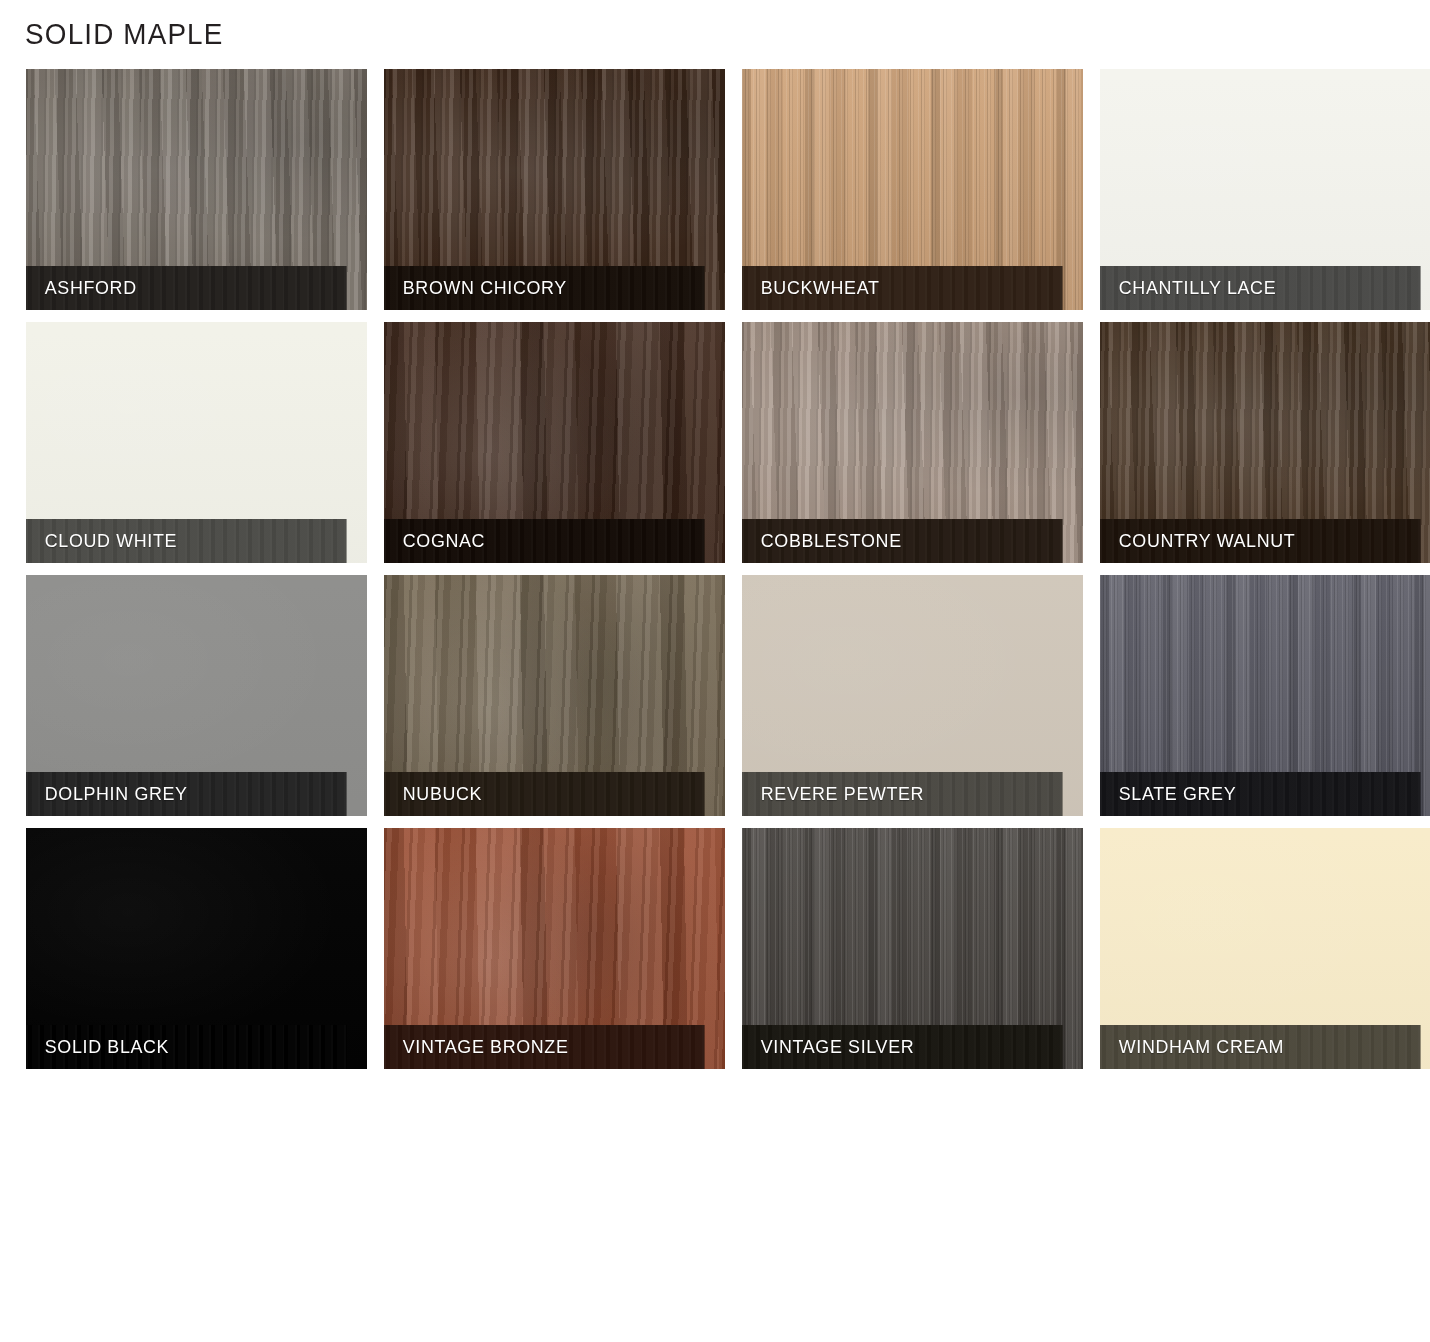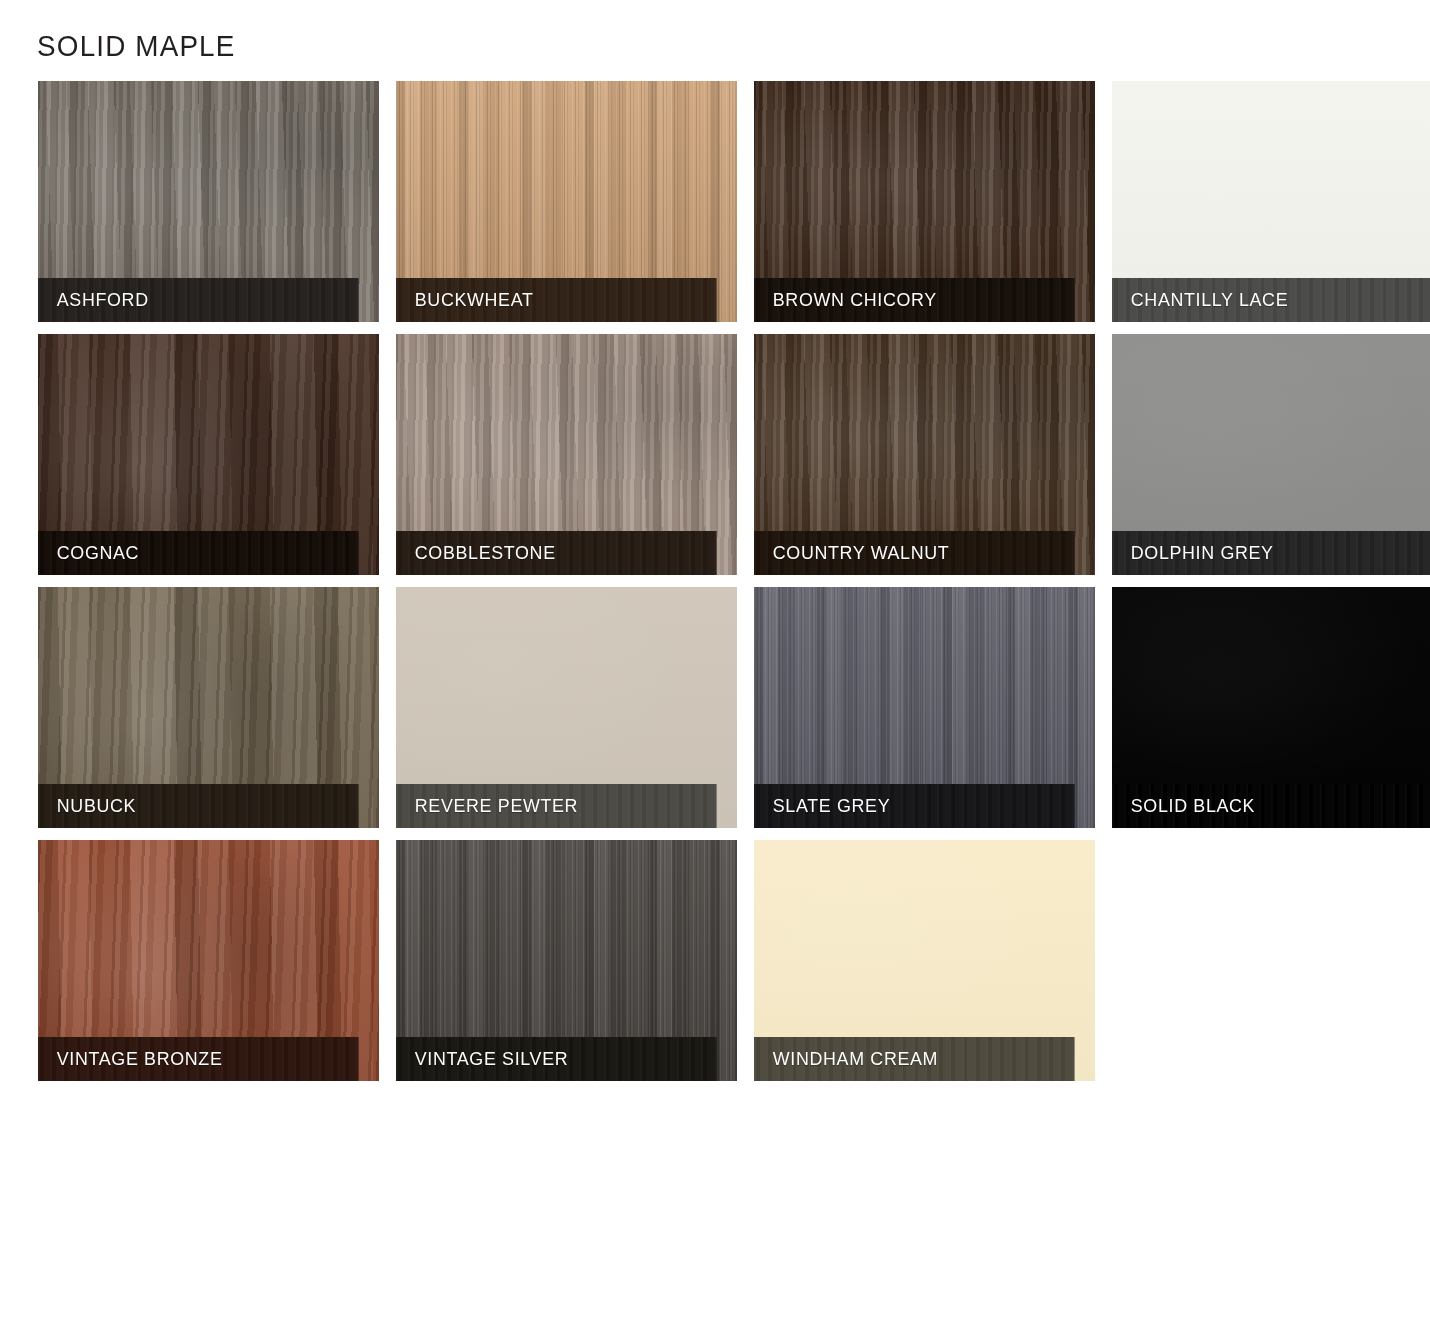--- a/index.html
+++ b/index.html
@@ -8,21 +8,21 @@
     margin: 0; padding: 0;
     background: #ffffff;
     width: 1430px; height: 1342px;
     overflow: hidden;
     font-family: "Liberation Sans", sans-serif;
   }
 
   .page {
     width: 1430px;
     height: 1342px;
-    padding: 16px;
+    padding: 4px;
     position: relative;
   }
 
   .page-title {
     font-size: 29px;
     font-weight: 300;
     letter-spacing: 1.2px;
     color: #231f20;
     margin: 0;
     padding: 12px 0 0 22px;
@@ -163,41 +163,48 @@
 
   <div class="swatch-grid">
       <div class="swatch-card">
         <div class="swatch-face grain-med" style="background: rgb(122, 114, 105);"></div>
         <div class="swatch-label" style="background: rgb(34, 31, 28);">
           <span class="label-tex"></span>
           <span class="label-txt">ASHFORD</span>
         </div>
       </div>
       <div class="swatch-card">
+        <div class="swatch-face grain-med" style="background: rgb(64, 42, 28);"></div>
+        <div class="swatch-label" style="background: rgb(21, 13, 7);">
+          <span class="label-tex"></span>
+          <span class="label-txt">BROWN CHICORY</span>
+        </div>
+      </div>
+      <div class="swatch-card">
         <div class="swatch-face grain-fine" style="background: rgb(207, 162, 119);"></div>
         <div class="swatch-label" style="background: rgb(47, 32, 21);">
           <span class="label-tex"></span>
           <span class="label-txt">BUCKWHEAT</span>
         </div>
       </div>
       <div class="swatch-card">
-        <div class="swatch-face grain-med" style="background: rgb(64, 42, 28);"></div>
-        <div class="swatch-label" style="background: rgb(21, 13, 7);">
-          <span class="label-tex"></span>
-          <span class="label-txt">BROWN CHICORY</span>
-        </div>
-      </div>
-      <div class="swatch-card">
         <div class="swatch-face grain-flat" style="background: rgb(244, 244, 238);"></div>
         <div class="swatch-label" style="background: rgb(73, 73, 71);">
           <span class="label-tex"></span>
           <span class="label-txt">CHANTILLY LACE</span>
         </div>
       </div>
       <div class="swatch-card">
+        <div class="swatch-face grain-flat" style="background: rgb(242, 242, 233);"></div>
+        <div class="swatch-label" style="background: rgb(75, 75, 71);">
+          <span class="label-tex"></span>
+          <span class="label-txt">CLOUD WHITE</span>
+        </div>
+      </div>
+      <div class="swatch-card">
         <div class="swatch-face grain-wide" style="background: rgb(60, 35, 22);"></div>
         <div class="swatch-label" style="background: rgb(18, 10, 5);">
           <span class="label-tex"></span>
           <span class="label-txt">COGNAC</span>
         </div>
       </div>
       <div class="swatch-card">
         <div class="swatch-face grain-med" style="background: rgb(163, 145, 132);"></div>
         <div class="swatch-label" style="background: rgb(36, 26, 18);">
           <span class="label-tex"></span>

